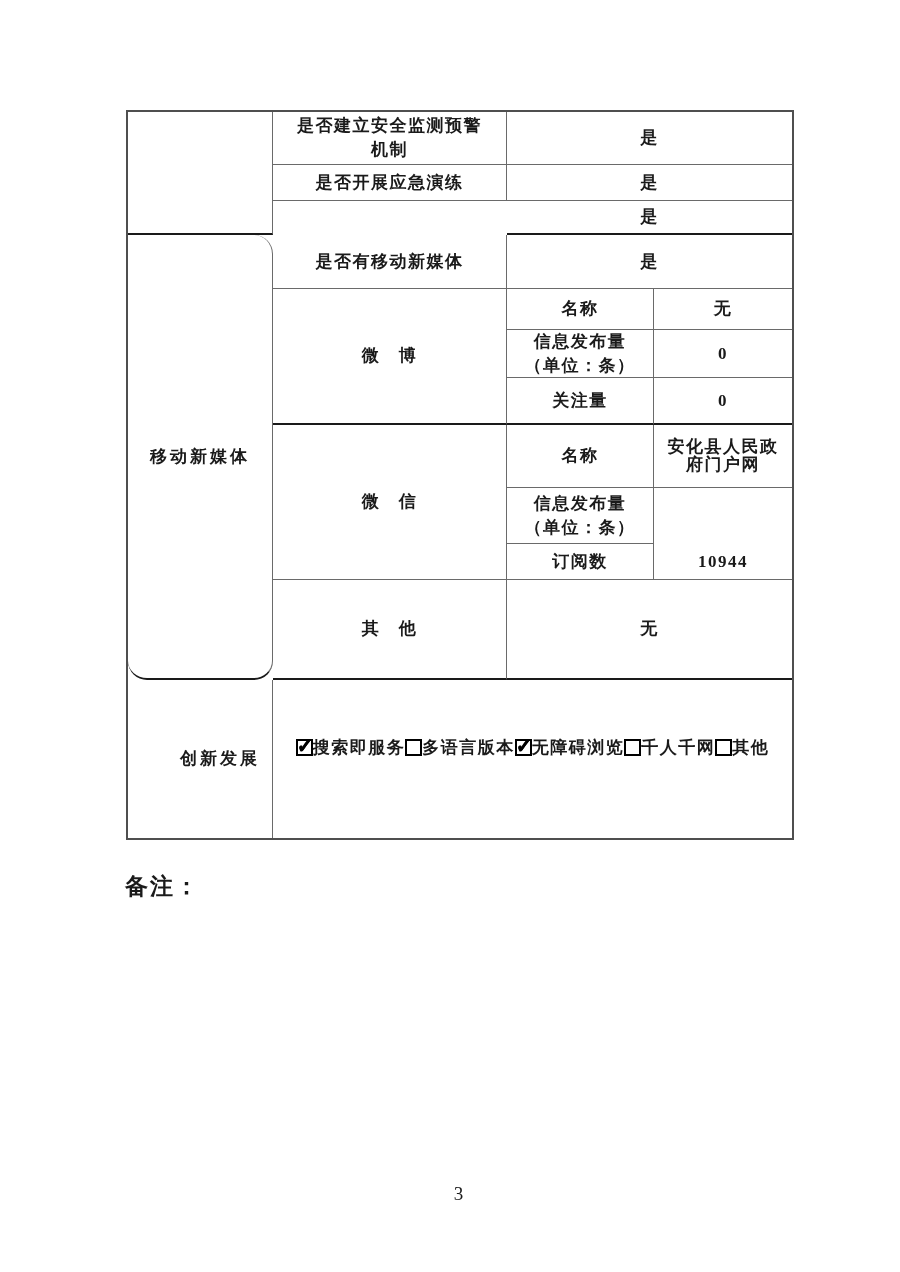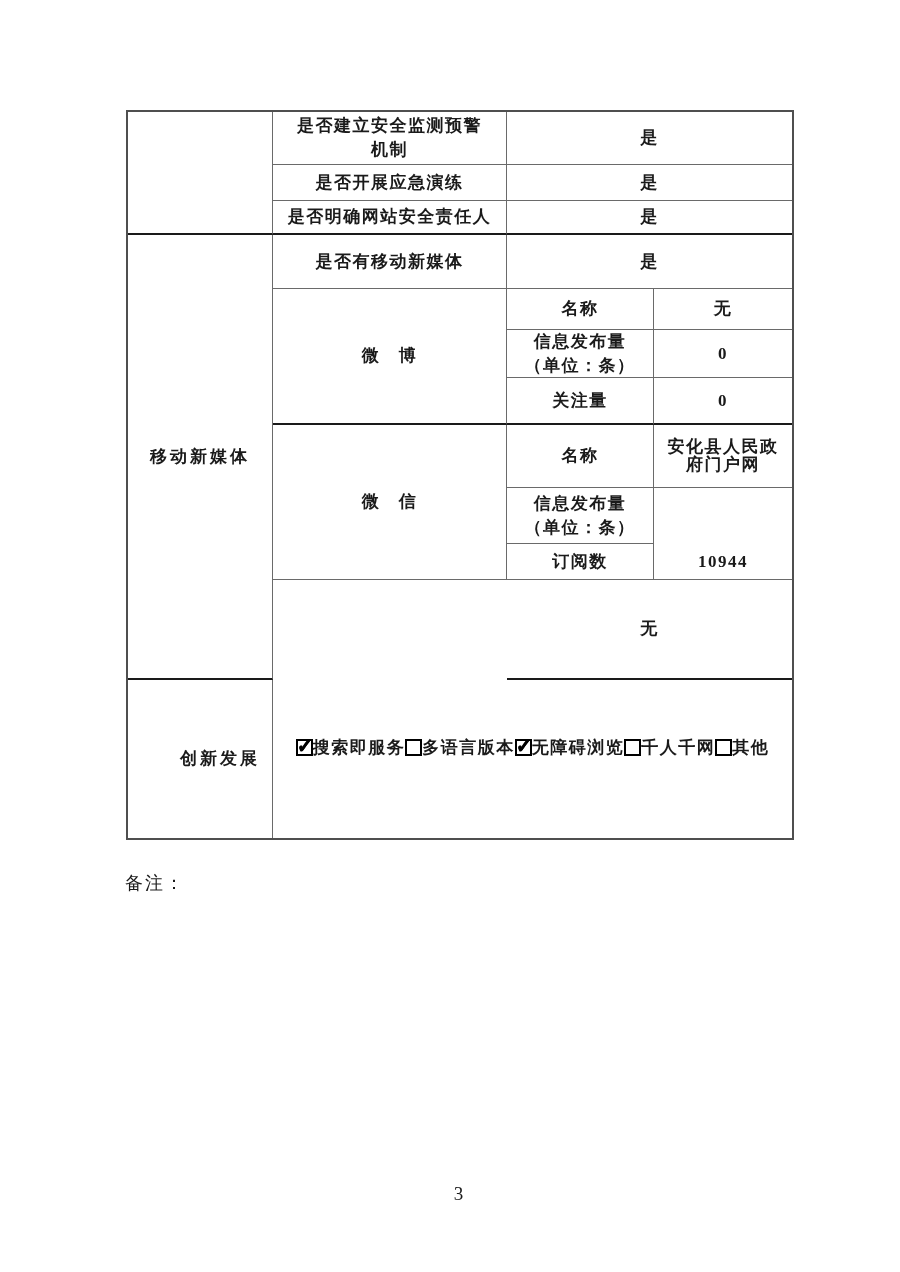--- a/index.html
+++ b/index.html
@@ -39,45 +39,44 @@
     display:inline-block;width:13px;height:13px;border:2px solid #000;
     vertical-align:-3px;position:relative;background:#fff;letter-spacing:0;
   }
   .cb.checked::after{
     content:"✓";position:absolute;left:-1px;top:-7px;
     font-size:19px;font-weight:bold;color:#000;
     text-shadow:0.7px 0 0 #000,0 0.7px 0 #000;
   }
   .remarks{
     position:absolute;left:125px;top:871px;
-    font-size:18px;font-weight:normal;letter-spacing:2px;
+    font-size:23px;font-weight:bold;letter-spacing:2px;
   }
   .pagenum{
     position:absolute;left:0;top:1183px;width:917px;
     text-align:center;font-size:19px;
   }
 </style>
 </head>
 <body>
 
 <div class="tbl">
 
   <div class="cell thick" style="grid-area:1/1/4/2;"></div>
 
   <div class="cell pre" style="grid-area:1/2/2/3;">是否建立安全监测预警
 机制</div>
   <div class="cell last-col" style="grid-area:1/3/2/5;">是</div>
 
   <div class="cell" style="grid-area:2/2/3/3;text-align:center;">是否开展应急演练</div>
   <div class="cell last-col" style="grid-area:2/3/3/5;">是</div>
 
-  <div class="cell thick" style="grid-area:3/2/4/3;">是否明确网站安全责任人</div>
   <div class="cell last-col thick" style="grid-area:3/3/4/5;">是</div>
 
-  <div class="cell thick group-label" style="grid-area:4/1/12/2;">移动新媒体</div>
+  <div class="cell thick group-label" style="grid-area:4/1/12/2;border-radius:19px;">移动新媒体</div>
 
   <div class="cell" style="grid-area:4/2/5/3;">是否有移动新媒体</div>
   <div class="cell last-col" style="grid-area:4/3/5/5;">是</div>
 
   <div class="cell thick" style="grid-area:5/2/8/3;">微　博</div>
 
   <div class="cell" style="grid-area:5/3/6/4;">名称</div>
   <div class="cell last-col" style="grid-area:5/4/6/5;">无</div>
 
   <div class="cell pre" style="grid-area:6/3/7/4;">信息发布量
@@ -91,20 +90,21 @@
 
   <div class="cell" style="grid-area:8/3/9/4;">名称</div>
   <div class="cell last-col wrapname" style="grid-area:8/4/9/5;">安化县人民政府门户网</div>
 
   <div class="cell pre" style="grid-area:9/3/10/4;">信息发布量
 （单位：条）</div>
 
   <div class="cell" style="grid-area:10/3/11/4;">订阅数</div>
   <div class="cell last-col" style="grid-area:10/4/11/5;">10944</div>
 
+  <div class="cell thick" style="grid-area:11/2/12/3;">其　他</div>
   <div class="cell last-col thick" style="grid-area:11/3/12/5;">无</div>
 
   <div class="cell last-row group-label" style="grid-area:12/1/13/2;margin-left:40px;">创新发展</div>
   <div class="cell last-col last-row innov-cell" style="grid-area:12/2/13/5;justify-content:center;">
     <span class="cb-item"><span class="cb checked" id="cb0"></span><span>搜索即服务</span></span>
       <span class="cb-item"><span class="cb" id="cb1"></span><span>多语言版本</span></span>
       <span class="cb-item"><span class="cb checked" id="cb2"></span><span>无障碍浏览</span></span>
       <span class="cb-item"><span class="cb" id="cb3"></span><span>千人千网</span></span>
       <span class="cb-item"><span class="cb" id="cb4"></span><span>其他</span></span>
   </div>

